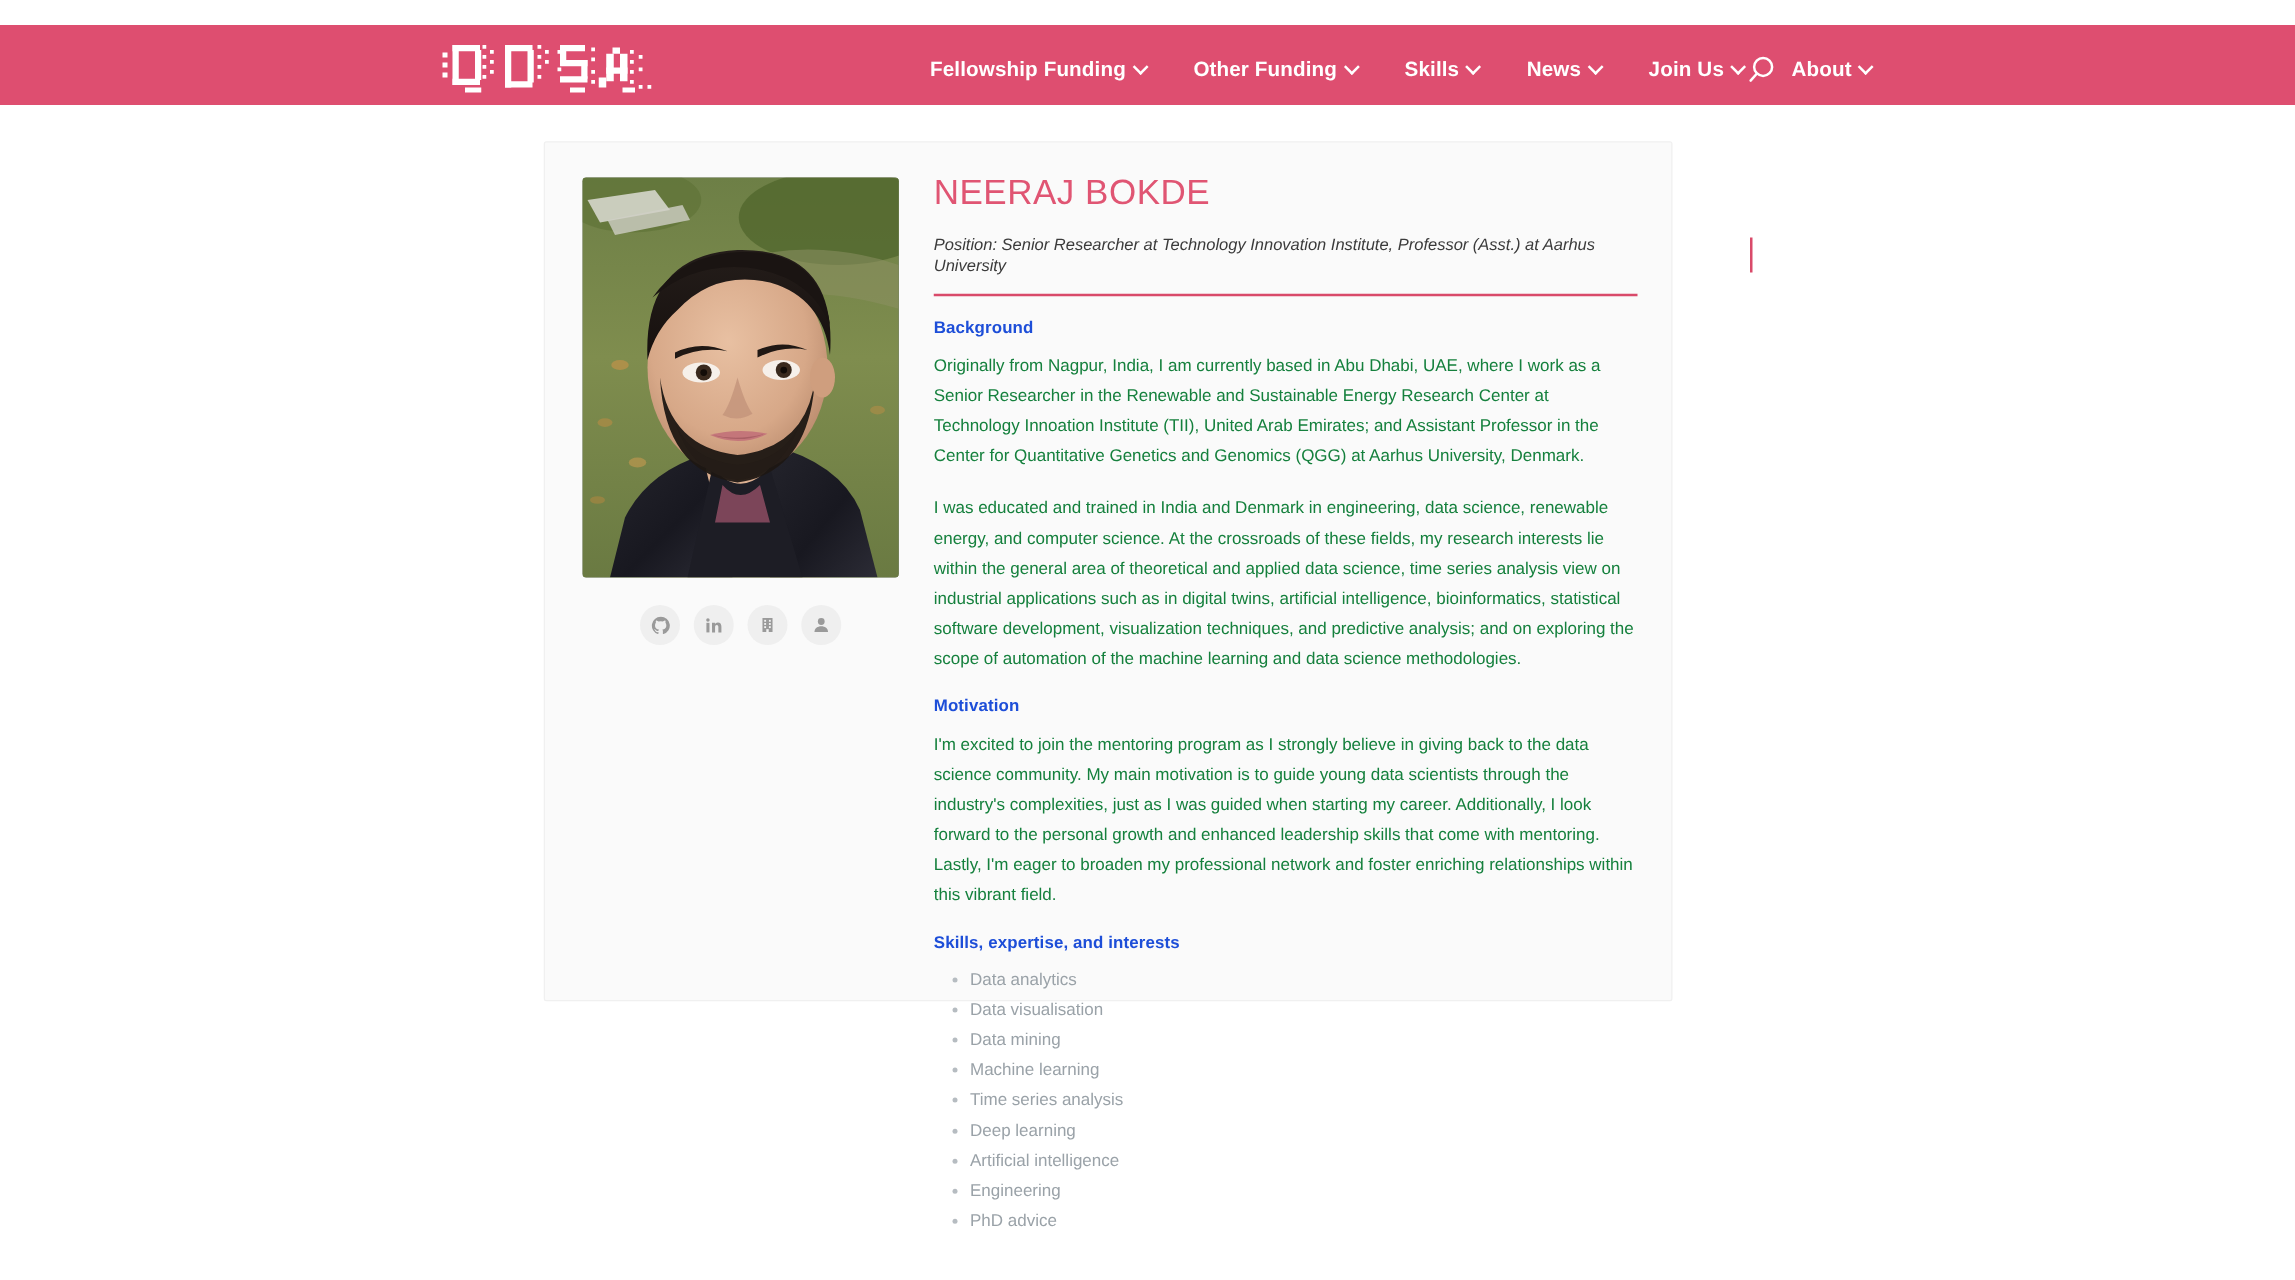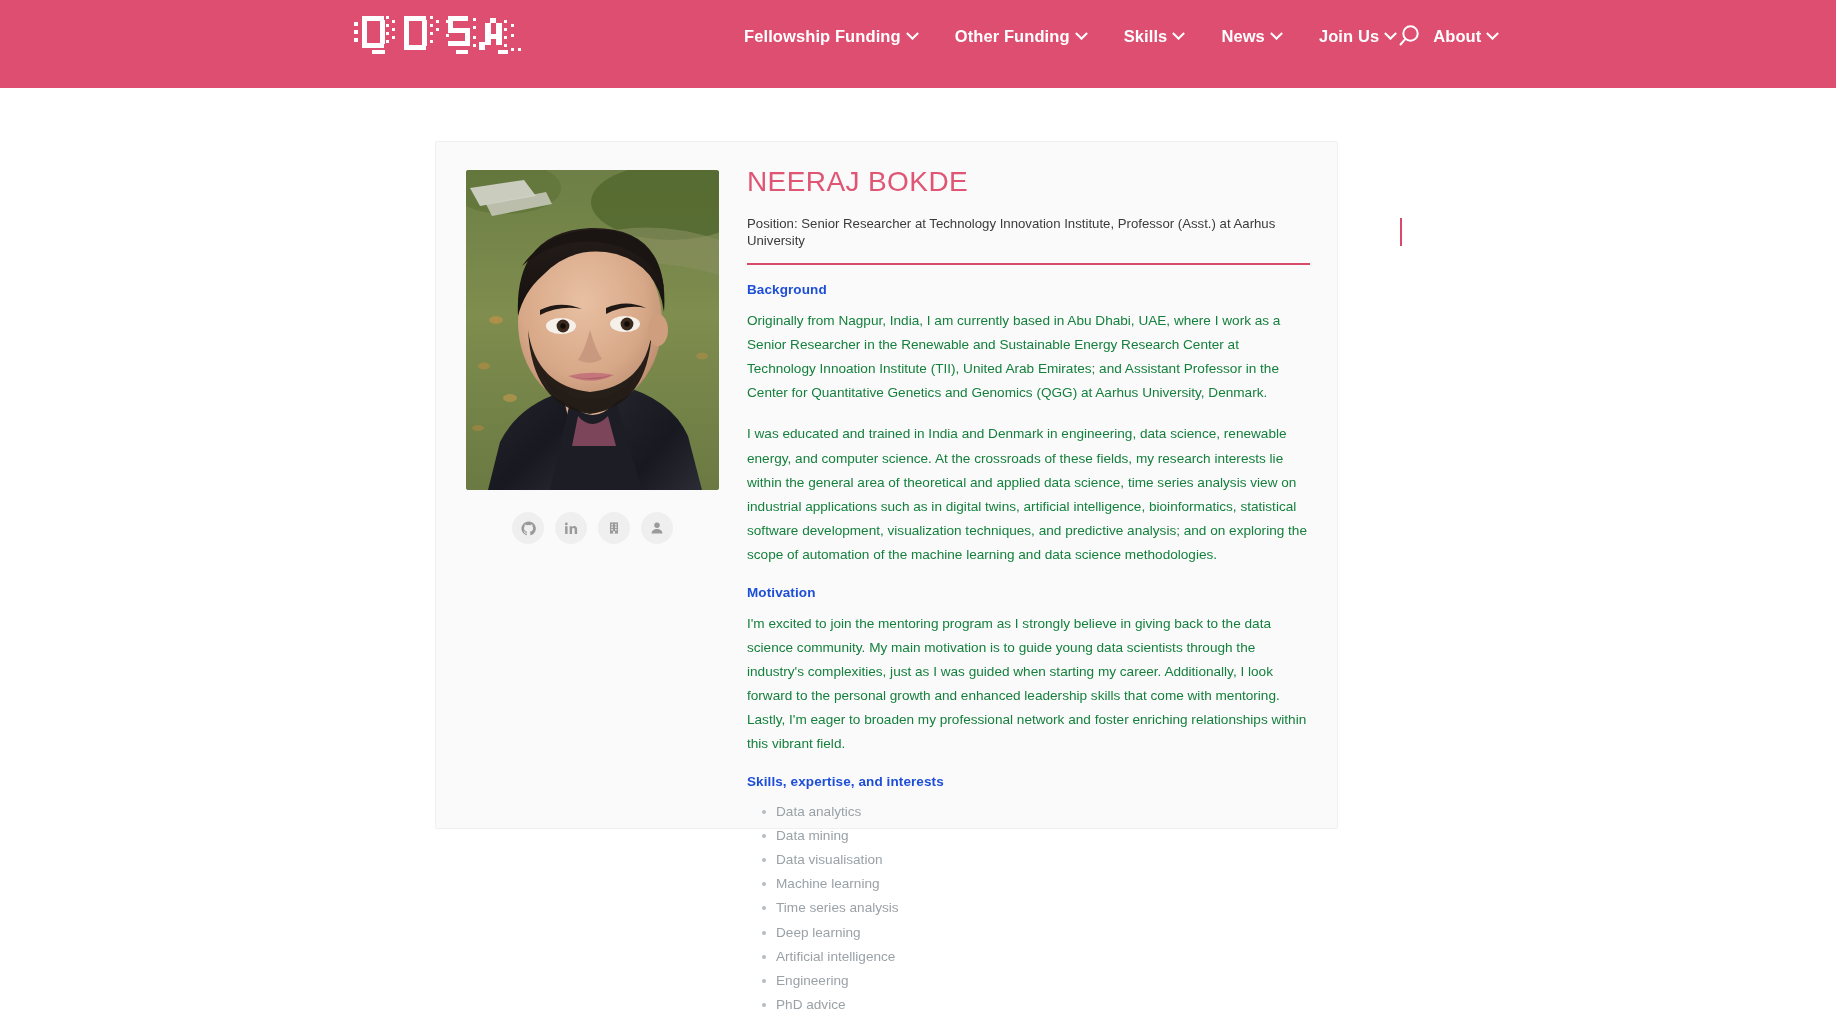--- a/index.html
+++ b/index.html
@@ -9,24 +9,25 @@
     width: 1836px; height: 1024px;
     overflow: hidden;
     background: #ffffff;
     font-family: "Liberation Sans", sans-serif;
   }
 
   
   .site-header {
     position: relative;
     width: 100%;
-    height: 88px;
+    height: 64px;
     background: #de4e70;
     display: flex;
     align-items: center;
+    margin-top: 20px;
   }
   .logo {
     position: absolute;
     left: 352px;
     top: 10px;
     width: 175px;
     height: 46px;
     display: block;
   }
   .nav {
@@ -77,21 +78,20 @@
 
   .card {
     position: absolute;
     left: 435px;
     top: 29px;
     width: 903px;
     height: 688px;
     background: #fafafa;
     border: 1px solid #f0f0f0;
     border-radius: 2px;
-    margin-top: 24px;
   }
 
   
   .photo-col {
     position: absolute;
     left: 30px;
     top: 28px;
     width: 253px;
   }
   .photo {
@@ -136,21 +136,21 @@
     letter-spacing: .4px;
     margin: 0 0 17px 0;
     line-height: 1.1;
   }
   .meta {
     position: relative;
     font-size: 13.2px;
     color: #3b3b3b;
     line-height: 1.32;
   }
-  .meta .row { margin-bottom: 2px; }
+  .meta .row { margin-bottom: 2px; font-style: italic; }
   .meta .sep {
     color: #e05573;
     font-weight: bold;
     padding: 0 4px;
   }
   .meta-bar {
     position: absolute;
     right: -92px;
     top: 3px;
     width: 2px;
@@ -432,22 +432,22 @@
       <h2 class="sec-title">Background</h2>
       <p class="body-text">Originally from Nagpur, India, I am currently based in Abu Dhabi, UAE, where I work as a Senior Researcher in the Renewable and Sustainable Energy Research Center at Technology Innoation Institute (TII), United Arab Emirates; and Assistant Professor in the Center for Quantitative Genetics and Genomics (QGG) at Aarhus University, Denmark.</p>
       <p class="body-text">I was educated and trained in India and Denmark in engineering, data science, renewable energy, and computer science. At the crossroads of these fields, my research interests lie within the general area of theoretical and applied data science, time series analysis view on industrial applications such as in digital twins, artificial intelligence, bioinformatics, statistical software development, visualization techniques, and predictive analysis; and on exploring the scope of automation of the machine learning and data science methodologies.</p>
 
       <h2 class="sec-title">Motivation</h2>
       <p class="body-text">I'm excited to join the mentoring program as I strongly believe in giving back to the data science community. My main motivation is to guide young data scientists through the industry's complexities, just as I was guided when starting my career. Additionally, I look forward to the personal growth and enhanced leadership skills that come with mentoring. Lastly, I'm eager to broaden my professional network and foster enriching relationships within this vibrant field.</p>
 
       <h2 class="sec-title">Skills, expertise, and interests</h2>
       <ul class="bullets">
         <li>Data analytics</li>
+        <li>Data visualisation</li>
         <li>Data mining</li>
-        <li>Data visualisation</li>
         <li>Machine learning</li>
         <li>Time series analysis</li>
         <li>Deep learning</li>
         <li>Artificial intelligence</li>
         <li>Engineering</li>
         <li>PhD advice</li>
       </ul>
 
     </div>
   </div>

